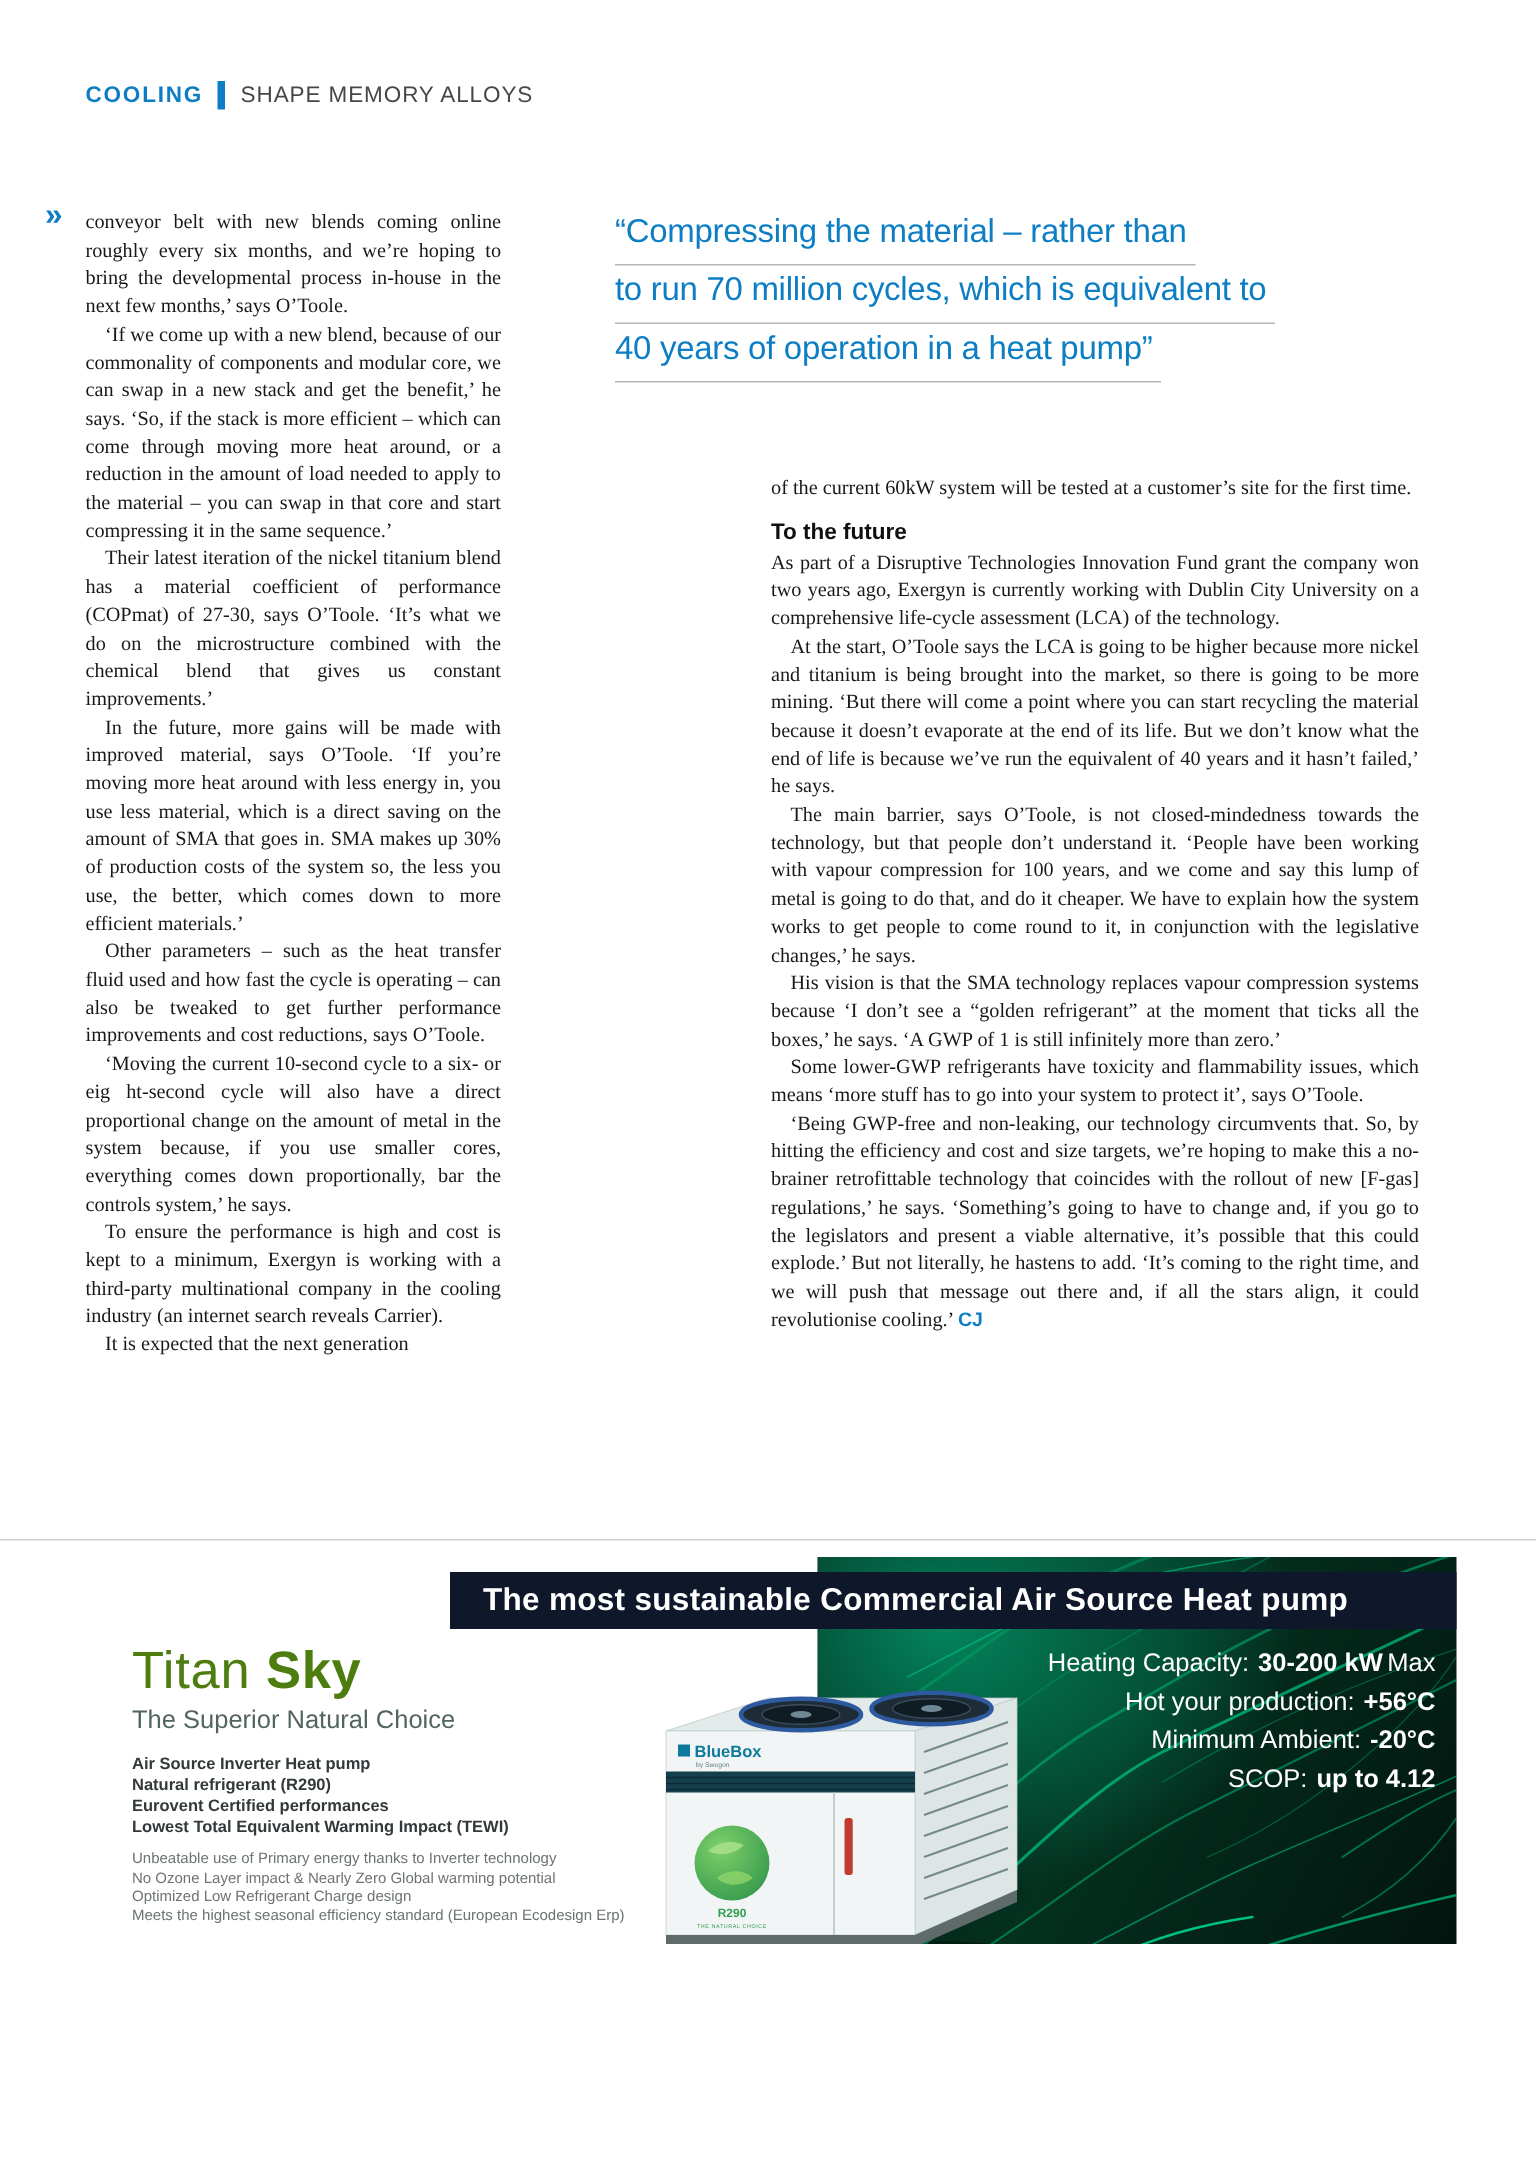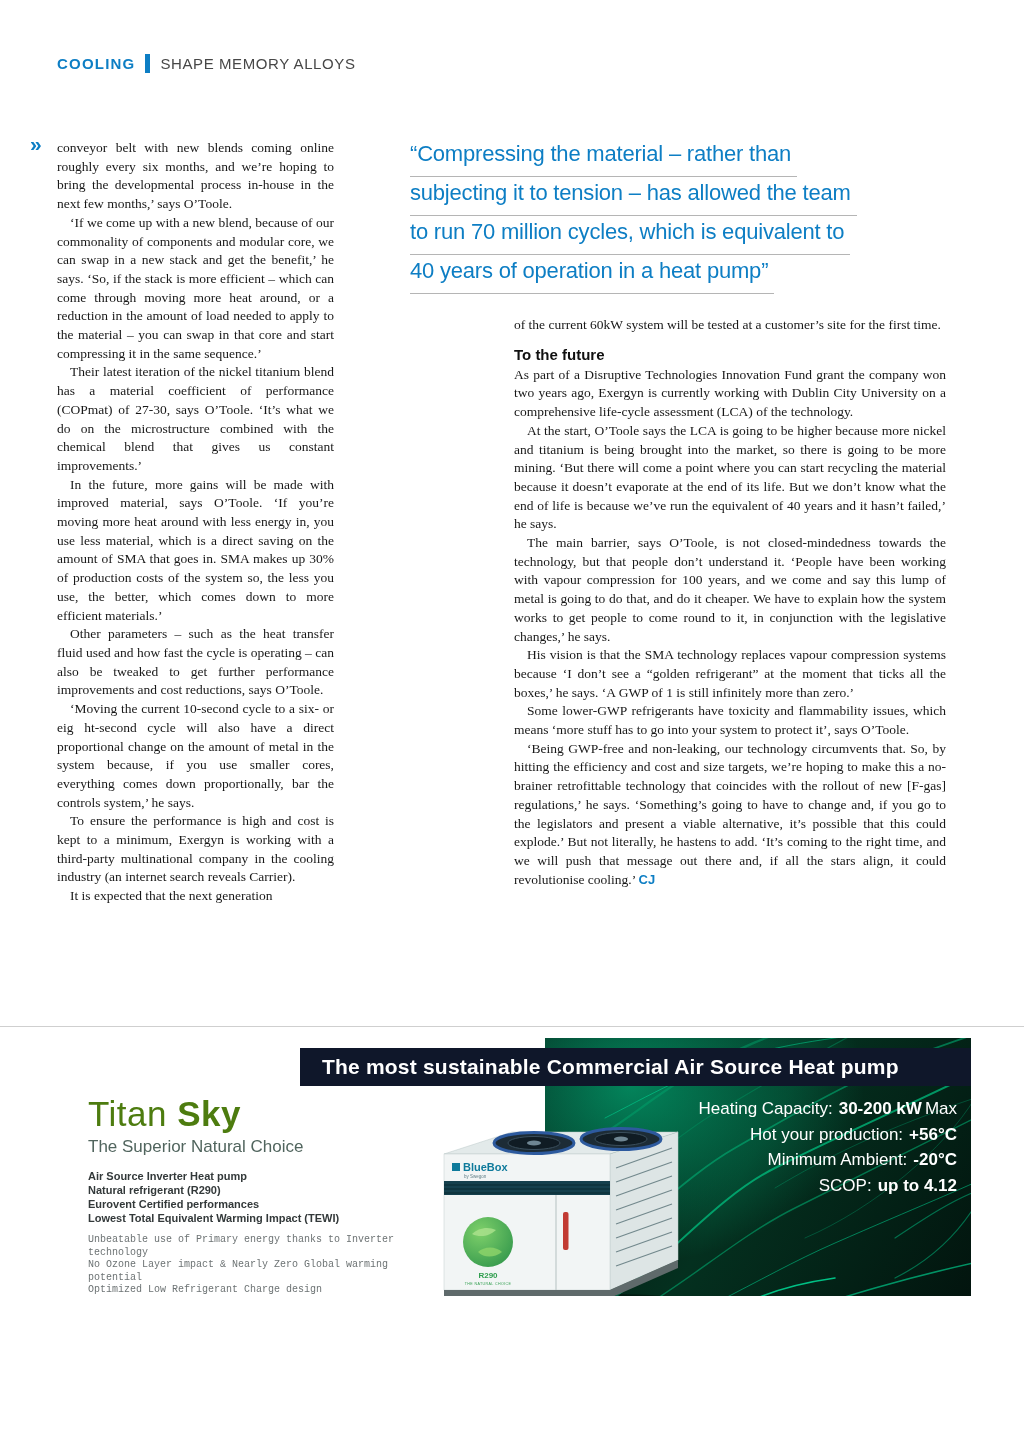--- a/index.html
+++ b/index.html
@@ -45,21 +45,21 @@
                background:#0f172a; display:flex; align-items:center; padding-left:22px; z-index:3; }
   .ad-banner span { color:#fff; font-weight:bold; font-size:21px; letter-spacing:0.2px; }
 
   .titan { position:absolute; left:60px; top:56px; width:360px; z-index:2; }
   .titan-name { font-size:35px; color:#4d7c0f; letter-spacing:0.5px; }
   .t-light { font-weight:normal; }
   .t-bold { font-weight:bold; }
   .tagline { font-size:17px; color:#51655e; margin-top:3px; }
   .feat-bold { list-style:none; margin-top:12px; }
   .feat-bold li { font-size:11px; font-weight:bold; color:#33393a; line-height:14px; }
-  .feat { list-style:none; margin-top:9px;font-family:Liberation Mono, monospace; }
+  .feat { list-style:none; margin-top:9px; }
   .feat li { font-size:10px; color:#6d7374; line-height:12.5px; }
   .badges { display:flex; align-items:flex-end; gap:28px; margin-top:18px; }
 
   .unit { position:absolute; left:388px; top:46px; z-index:4; }
 
   .specs { position:absolute; right:14px; top:58px; text-align:right; z-index:5; color:#fff; }
   .spec { font-size:17px; line-height:25.5px; }
   .spec b { margin-left:6px; }
   .spec .sx { margin-left:3px; }
 
@@ -93,21 +93,20 @@
     <p class="ind">Their latest iteration of the nickel titanium blend has a material coefficient of performance (COPmat) of 27-30, says O’Toole. ‘It’s what we do on the microstructure combined with the chemical blend that gives us constant improvements.’</p>
     <p class="ind">In the future, more gains will be made with improved material, says O’Toole. ‘If you’re moving more heat around with less energy in, you use less material, which is a direct saving on the amount of SMA that goes in. SMA makes up 30% of production costs of the system so, the less you use, the better, which comes down to more efficient materials.’</p>
     <p class="ind">Other parameters – such as the heat transfer fluid used and how fast the cycle is operating – can also be tweaked to get further performance improvements and cost reductions, says O’Toole.</p>
     <p class="ind">‘Moving the current 10-second cycle to a six- or eig ht-second cycle will also have a direct proportional change on the amount of metal in the system because, if you use smaller cores, everything comes down proportionally, bar the controls system,’ he says.</p>
     <p class="ind">To ensure the performance is high and cost is kept to a minimum, Exergyn is working with a third-party multinational company in the cooling industry (an internet search reveals Carrier).</p>
     <p class="ind">It is expected that the next generation</p>
   </section>
 
   <aside class="pullquote">
     <div class="qline">“Compressing the material – rather than</div>
-    <div class="qline">subjecting it to tension – has allowed the team</div>
     <div class="qline">to run 70 million cycles, which is equivalent to</div>
     <div class="qline">40 years of operation in a heat pump”</div>
   </aside>
 
   <section class="col-right article">
     <p>of the current 60kW system will be tested at a customer’s site for the first time.</p>
     <h3 class="subhead">To the future</h3>
     <p>As part of a Disruptive Technologies Innovation Fund grant the company won two years ago, Exergyn is currently working with Dublin City University on a comprehensive life-cycle assessment (LCA) of the technology.</p>
     <p class="ind">At the start, O’Toole says the LCA is going to be higher because more nickel and titanium is being brought into the market, so there is going to be more mining. ‘But there will come a point where you can start recycling the material because it doesn’t evaporate at the end of its life. But we don’t know what the end of life is because we’ve run the equivalent of 40 years and it hasn’t failed,’ he says.</p>
     <p class="ind">The main barrier, says O’Toole, is not closed-mindedness towards the technology, but that people don’t understand it. ‘People have been working with vapour compression for 100 years, and we come and say this lump of metal is going to do that, and do it cheaper. We have to explain how the system works to get people to come round to it, in conjunction with the legislative changes,’ he says.</p>

